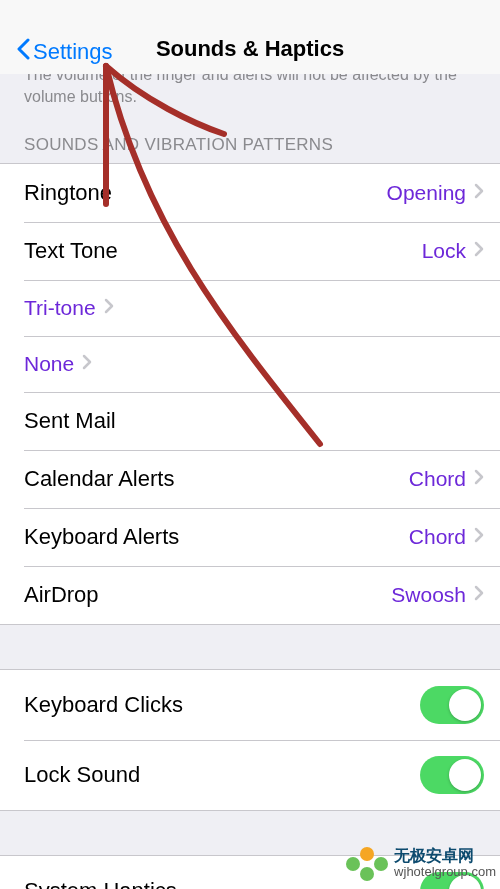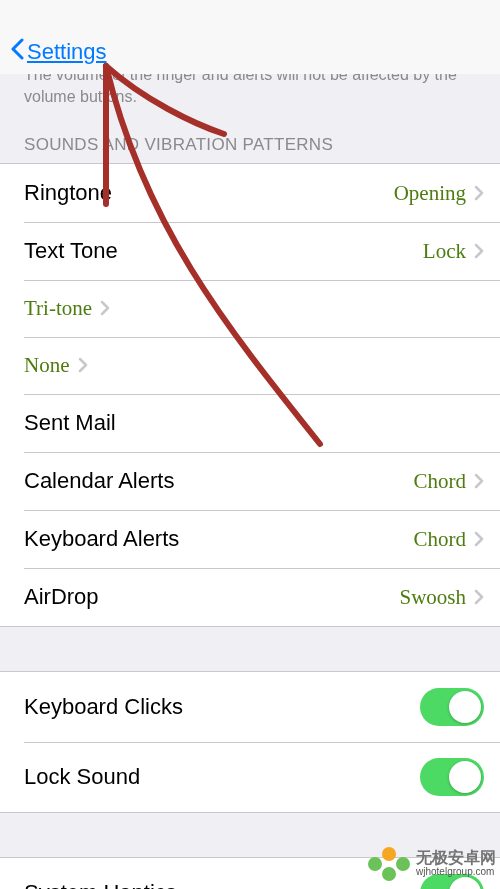--- a/index.html
+++ b/index.html
@@ -15,27 +15,26 @@
       height: 74px;
       background: #f8f8f8;
       display: flex;
       align-items: center;
       justify-content: center;
       position: relative;
       padding-top: 24px;
     }
     .back-btn {
       position: absolute;
-      left: 10px;
+      left: 16px;
       top: 38px;
       display: flex;
       align-items: center;
       color: #007aff;
       font-size: 22px;
-      text-decoration: underline;
     }
     .back-chevron { margin-right: 3px; }
     .navbar-title {
       font-size: 22px;
       font-weight: 600;
       color: #000;
     }
     .content { height: calc(100% - 74px); overflow-y: auto; }
     .section-footer,
     .section-footer2 {
@@ -73,25 +72,24 @@
     .row + .row::before {
       content: "";
       position: absolute;
       left: 24px;
       right: 0;
       top: 0;
       border-top: 0.5px solid #c8c7cc;
     }
     .row .right {
       display: flex;
-      align-items: flex-end;
+      align-items: flex-start;
       gap: 8px;
-      color: #4d7c0f;
+      color: #6d28d9;
       font-size: 21px;
-      font-family: Liberation Serif, serif;
     }
     .chevron {
       color: #c7c7cc;
       font-size: 20px;
       display: inline-block;
     }
     .gap {
       height: 44px;
     }
     
@@ -139,35 +137,36 @@
       position: absolute;
       width: 14px;
       height: 14px;
       border-radius: 50%;
     }
     .wm-dots .d1 { background:#f5a623; top:0; left:14px;}
     .wm-dots .d2 { background:#6ac259; top:10px; left:0;}
     .wm-dots .d3 { background:#6ac259; top:10px; left:28px;}
     .wm-dots .d4 { background:#6ac259; top:20px; left:14px;}
     .wm-text { display:flex; flex-direction:column; line-height:1.1; }
-    .wm-text .t1 { font-size:16px; font-weight:700; color:#737373;}
-    .wm-text .t2 { font-size:10px; color:#555;}
+    .wm-text .t1 { font-size:16px; font-weight:700; color:#0c4a6e;}
+    .wm-text .t2 { font-size:13px; color:#555;text-align:right;}
   </style>
 </head>
 <body>
 
 <div class="navbar">
   <div class="back-btn">
     <span class="back-chevron">
       <svg width="14" height="22" viewBox="0 0 14 22">
           <path d="M12 2 L3 11 L12 20" stroke="#007aff" stroke-width="3" fill="none" stroke-linecap="round" stroke-linejoin="round"></path>
         </svg>
     </span>
     <span>Settings</span>
   </div>
+  <div class="navbar-title">Sounds &amp; Haptics</div>
 </div>
 
 <div class="content">
 
   <div class="section-footer">The volume of the ringer and alerts will not be affected by the volume buttons.</div>
 
   <div class="section-header">SOUNDS AND VIBRATION PATTERNS</div>
   <div class="list">
     <div class="row">
       <span>Ringtone</span>

